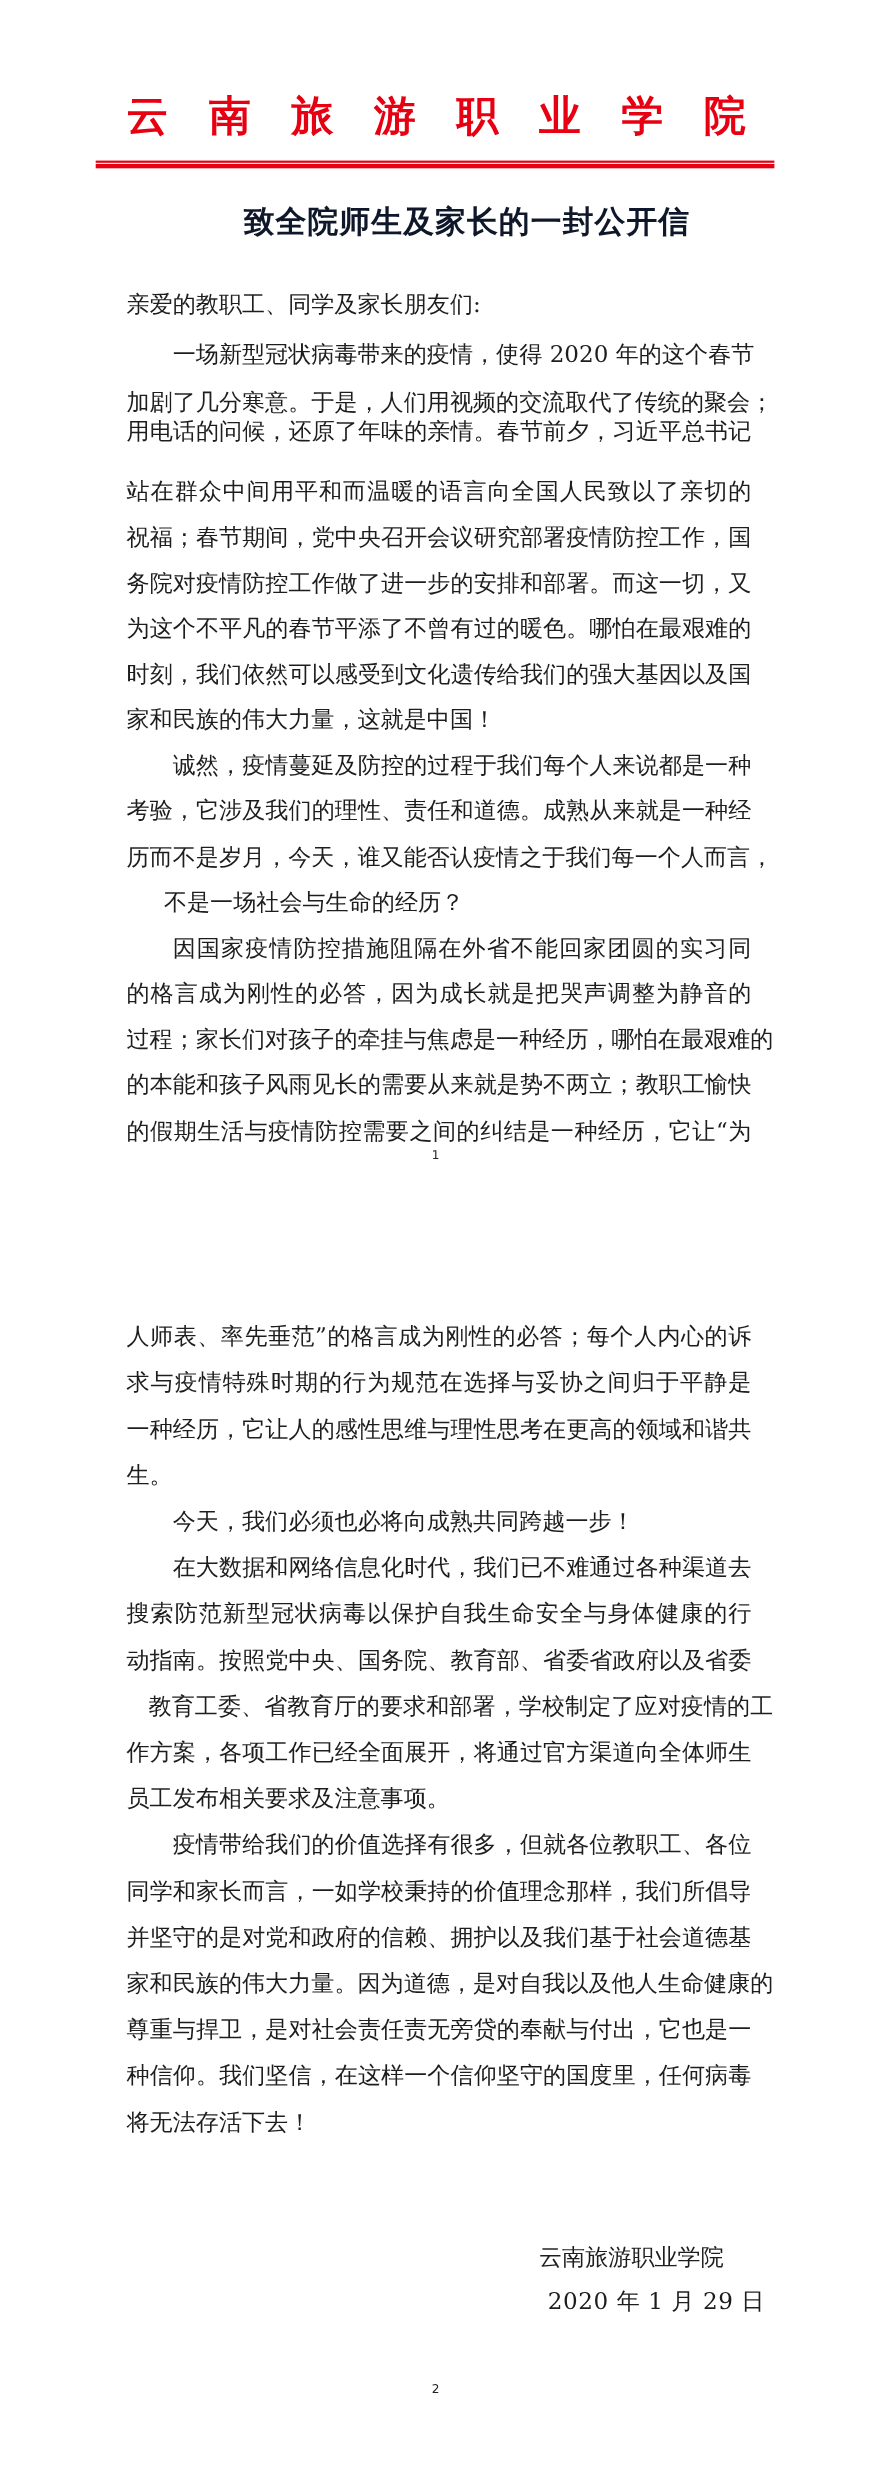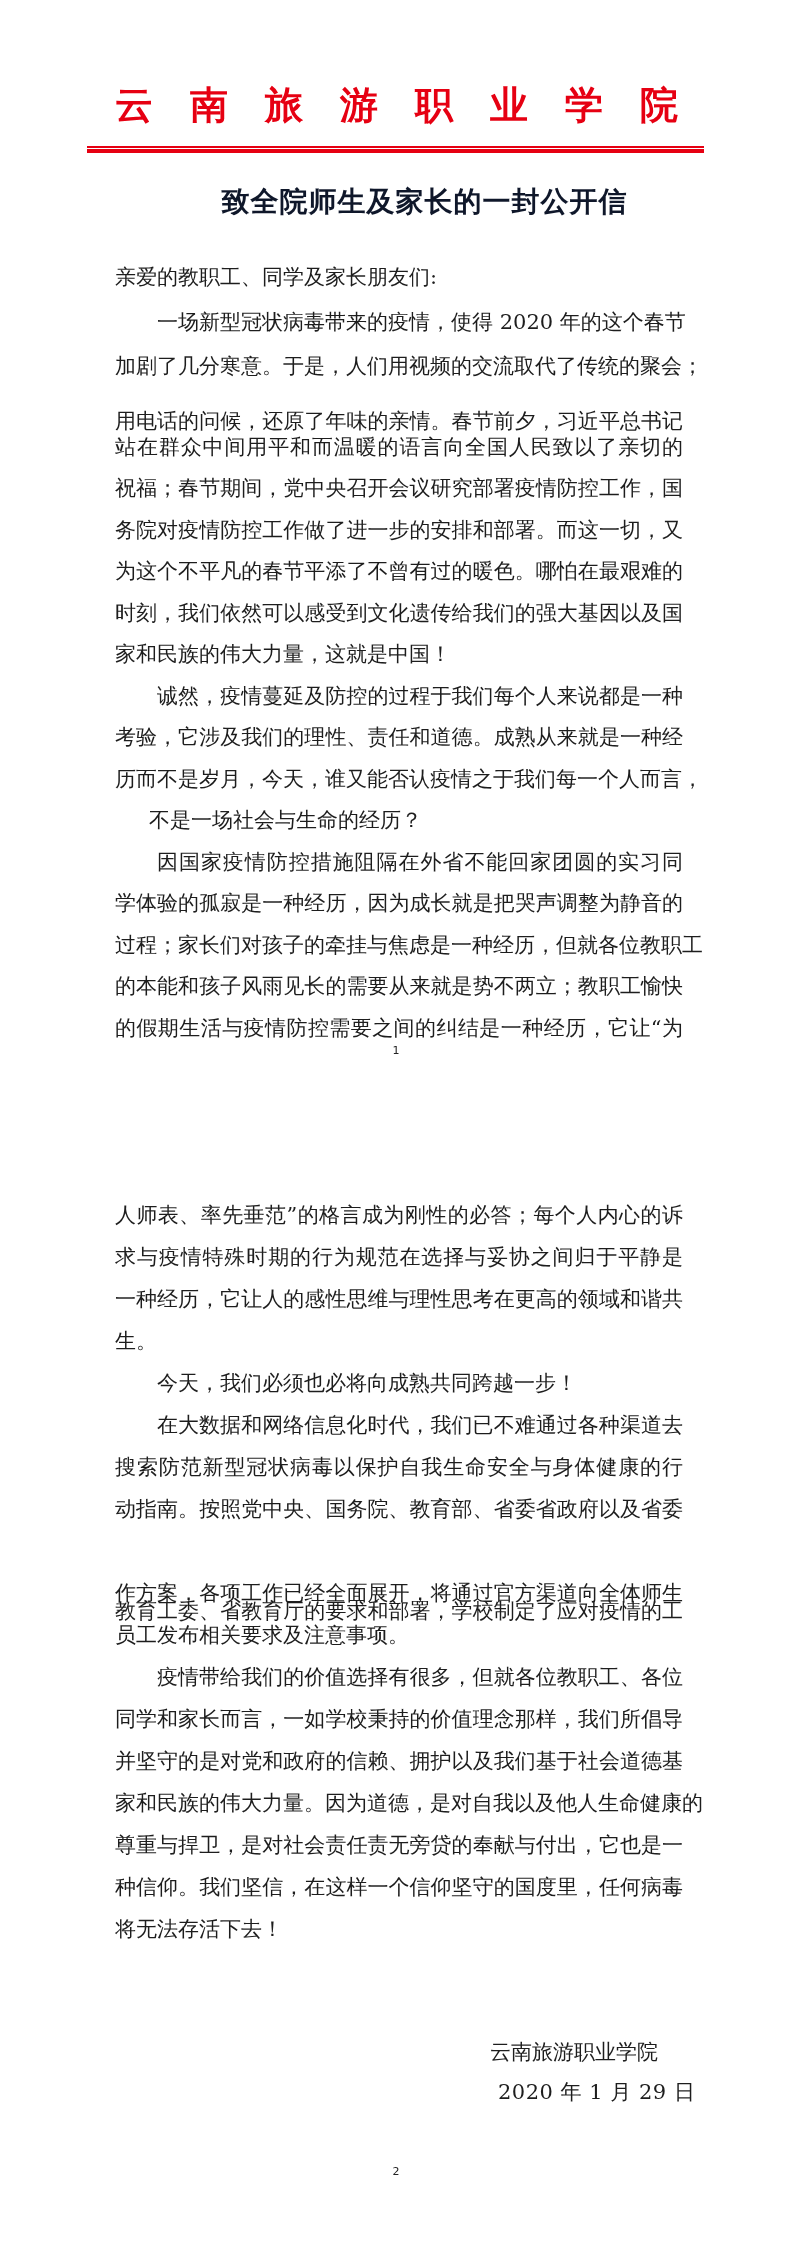--- a/index.html
+++ b/index.html
@@ -50,45 +50,45 @@
   <div class="thin"></div>
   <div class="thick"></div>
 </div>
 
 <div class="title">致全院师生及家长的一封公开信</div>
 
 <div id="body-lines">
   <div class="line short" style="top:262px;">亲爱的教职工、同学及家长朋友们:</div>
 <div class="line indent" style="top: 307px;">一场新型冠状病毒带来的疫情，使得 2020 年的这个春节</div>
     <div class="line" style="top: 351px;">加剧了几分寒意。于是，人们用视频的交流取代了传统的聚会；</div>
-    <div class="line" style="top: 406px;">用电话的问候，还原了年味的亲情。春节前夕，习近平总书记</div>
+    <div class="line" style="top: 380px; font-family: Liberation Mono, monospace;">用电话的问候，还原了年味的亲情。春节前夕，习近平总书记</div>
     <div class="line" style="top: 431.5px;">站在群众中间用平和而温暖的语言向全国人民致以了亲切的</div>
     <div class="line" style="top: 473px;">祝福；春节期间，党中央召开会议研究部署疫情防控工作，国</div>
     <div class="line" style="top: 514.5px;">务院对疫情防控工作做了进一步的安排和部署。而这一切，又</div>
     <div class="line" style="top: 556px;">为这个不平凡的春节平添了不曾有过的暖色。哪怕在最艰难的</div>
     <div class="line" style="top: 597.5px;">时刻，我们依然可以感受到文化遗传给我们的强大基因以及国</div>
     <div class="line short" style="top: 639px;">家和民族的伟大力量，这就是中国！</div>
     <div class="line indent" style="top: 680.5px;">诚然，疫情蔓延及防控的过程于我们每个人来说都是一种</div>
     <div class="line" style="top: 722px;">考验，它涉及我们的理性、责任和道德。成熟从来就是一种经</div>
     <div class="line" style="top: 763.5px;">历而不是岁月，今天，谁又能否认疫情之于我们每一个人而言，</div>
     <div class="line short" style="top: 805px; margin-left: 34px;">不是一场社会与生命的经历？</div>
     <div class="line indent" style="top: 846.5px;">因国家疫情防控措施阻隔在外省不能回家团圆的实习同</div>
-    <div class="line" style="top: 888px;">学体验的孤寂是一种经历，因为成长就是把哭声调整为静音的</div>
-    <div class="line" style="top: 929.5px;">过程；家长们对孩子的牵挂与焦虑是一种经历，但就各位教职工</div>
+    <div class="line" style="top: 888px;">的格言成为刚性的必答，因为成长就是把哭声调整为静音的</div>
+    <div class="line" style="top: 929.5px;">过程；家长们对孩子的牵挂与焦虑是一种经历，哪怕在最艰难的</div>
     <div class="line" style="top: 971px;">的本能和孩子风雨见长的需要从来就是势不两立；教职工愉快</div>
     <div class="line" style="top: 1012.5px;">的假期生活与疫情防控需要之间的纠结是一种经历，它让“为</div>
     <div class="line" style="top: 1200px;">人师表、率先垂范”的格言成为刚性的必答；每个人内心的诉</div>
     <div class="line" style="top: 1242px;">求与疫情特殊时期的行为规范在选择与妥协之间归于平静是</div>
     <div class="line" style="top: 1284px;">一种经历，它让人的感性思维与理性思考在更高的领域和谐共</div>
     <div class="line short" style="top: 1326px;">生。</div>
     <div class="line indent short" style="top: 1368px;">今天，我们必须也必将向成熟共同跨越一步！</div>
     <div class="line indent" style="top: 1410px;">在大数据和网络信息化时代，我们已不难通过各种渠道去</div>
     <div class="line" style="top: 1452px;">搜索防范新型冠状病毒以保护自我生命安全与身体健康的行</div>
     <div class="line" style="top: 1494px;">动指南。按照党中央、国务院、教育部、省委省政府以及省委</div>
-    <div class="line" style="top: 1596px;">教育工委、省教育厅的要求和部署，学校制定了应对疫情的工</div>
+    <div class="line" style="top: 1536px; margin-left: 20px;">教育工委、省教育厅的要求和部署，学校制定了应对疫情的工</div>
     <div class="line" style="top: 1578px;">作方案，各项工作已经全面展开，将通过官方渠道向全体师生</div>
     <div class="line short" style="top: 1620px;">员工发布相关要求及注意事项。</div>
     <div class="line indent" style="top: 1662px;">疫情带给我们的价值选择有很多，但就各位教职工、各位</div>
     <div class="line" style="top: 1704px;">同学和家长而言，一如学校秉持的价值理念那样，我们所倡导</div>
     <div class="line" style="top: 1746px;">并坚守的是对党和政府的信赖、拥护以及我们基于社会道德基</div>
     <div class="line" style="top: 1788px;">家和民族的伟大力量。因为道德，是对自我以及他人生命健康的</div>
     <div class="line" style="top: 1830px;">尊重与捍卫，是对社会责任责无旁贷的奉献与付出，它也是一</div>
     <div class="line" style="top: 1872px;">种信仰。我们坚信，在这样一个信仰坚守的国度里，任何病毒</div>
     <div class="line short" style="top: 1914px;">将无法存活下去！</div>
   </div>

